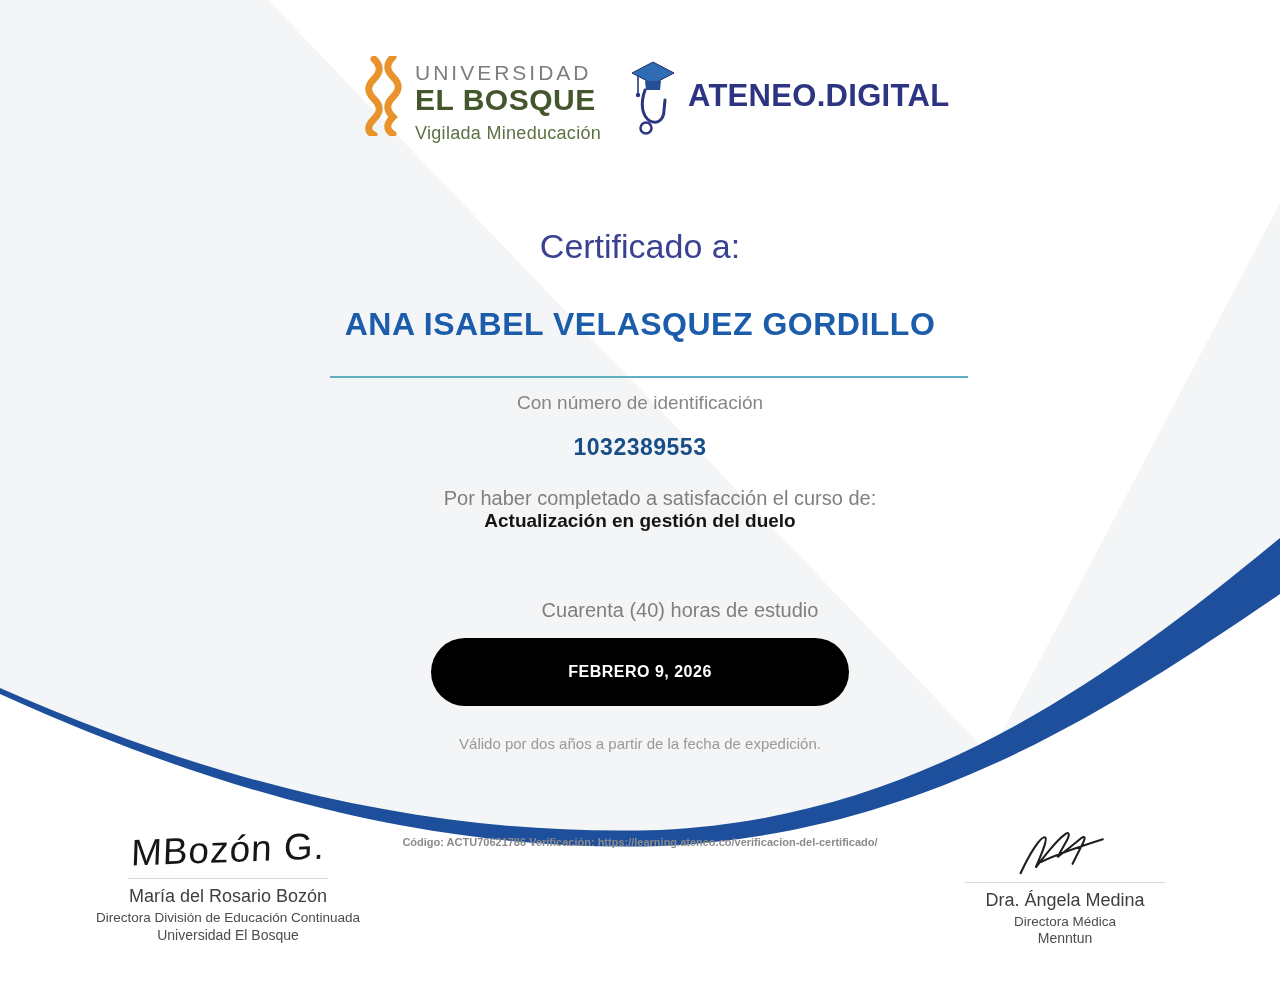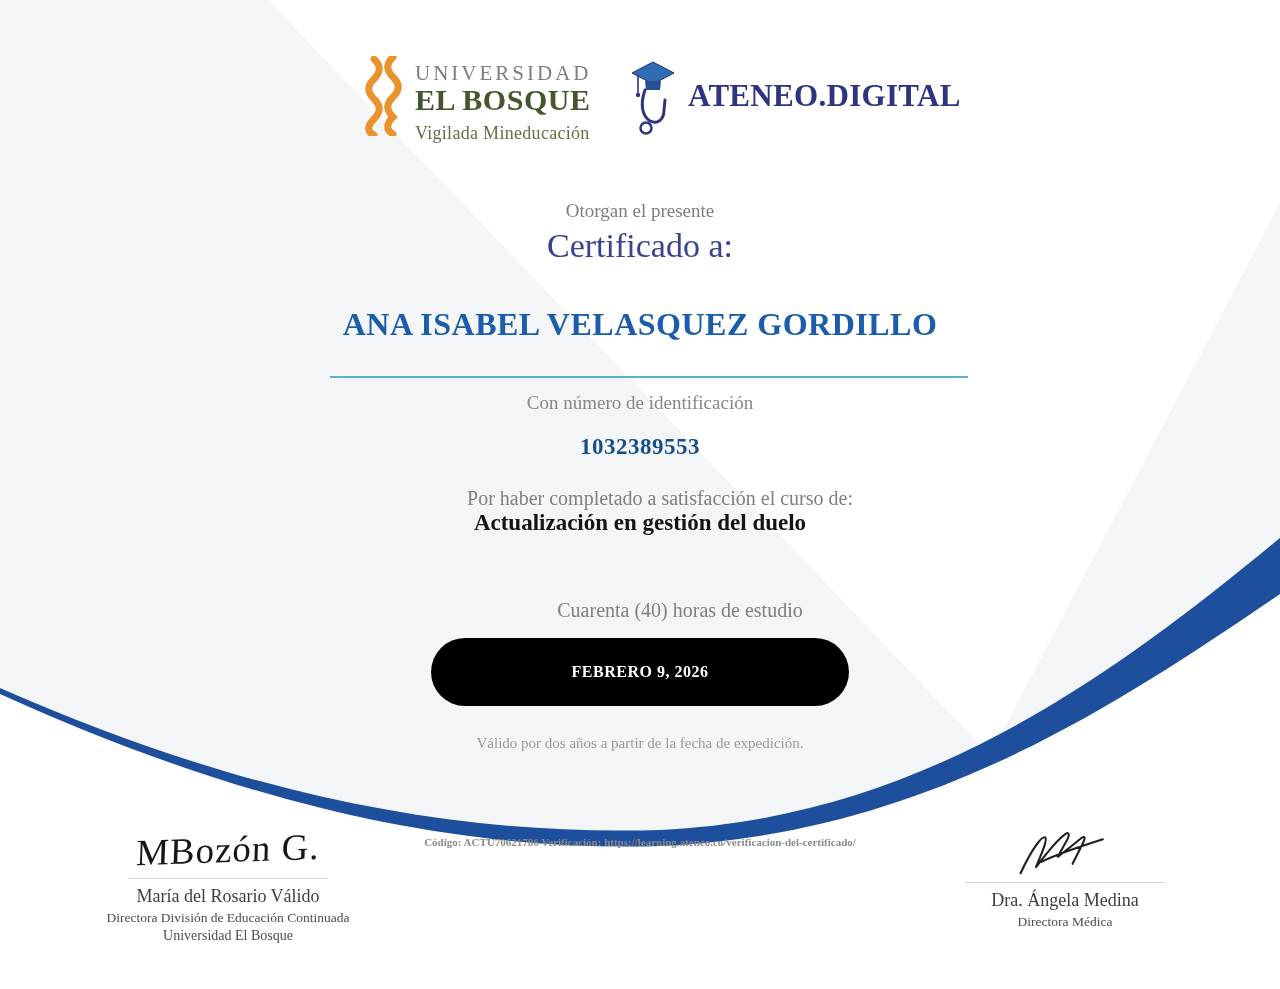--- a/index.html
+++ b/index.html
@@ -1,38 +1,38 @@
 <!DOCTYPE html>
 <html><head>
 <meta charset="utf-8">
 <style>
   html,body{margin:0;padding:0;background:#fff;}
   .page{position:relative;width:1280px;height:989px;overflow:hidden;background:#ffffff;
-        font-family:Liberation Serif, serif;-webkit-font-smoothing:antialiased;}
+        font-family:Liberation Sans, sans-serif;-webkit-font-smoothing:antialiased;}
   .bg{position:absolute;inset:0;pointer-events:none;}
 
   
   .logo-elbosque{position:absolute;left:362px;top:56px;display:flex;gap:9px;}
   .elb-text{display:flex;flex-direction:column;}
   .elb-line1{font-size:21px;color:#7d7d7d;letter-spacing:3px;font-weight:500;line-height:1.05;margin-top:6px;}
   .elb-line2{font-size:30px;color:#44572c;font-weight:700;letter-spacing:.5px;line-height:1.08;}
   .elb-tagline{font-size:18px;color:#5e7145;margin-top:7px;letter-spacing:.3px;}
   .logo-ateneo{position:absolute;left:630px;top:60px;display:flex;gap:12px;align-items:flex-start;}
   .ateneo-name{font-size:31px;font-weight:700;color:#2d3583;letter-spacing:.3px;margin-top:18px;}
 
   
   .center{position:absolute;left:0;width:1280px;text-align:center;}
   .intro{top:200px;font-size:19px;color:#7d7d7d;}
   .title{top:227px;font-size:34px;font-weight:500;color:#3a4191;}
   .recipient{top:306px;font-size:32px;font-weight:700;color:#1b5cab;letter-spacing:.5px;}
   .divider{position:absolute;left:330px;top:376px;width:638px;height:2px;background:#5fb0c5;}
   .id-label{top:392px;font-size:19px;color:#868686;}
   .id-number{top:434px;font-size:23px;font-weight:700;color:#174e89;letter-spacing:.5px;}
   .course-label{top:487px;font-size:20px;color:#7f7f7f;padding-left:20px;}
-  .course-name{top:510px;font-size:23px;font-weight:700;color:#141414;}
+  .course-name{top:510px;font-size:19px;font-weight:700;color:#141414;}
   .hours{top:599px;font-size:20px;color:#7f7f7f;margin-left:40px;}
   .date-pill{position:absolute;left:431px;top:638px;width:418px;height:68px;border-radius:34px;
              background:#000000;color:#ffffff;font-size:16px;font-weight:700;letter-spacing:.5px;
              display:flex;align-items:center;justify-content:center;}
   .validity{top:735px;font-size:15px;color:#999999;}
 
   
   .verification{top:836px;font-size:11px;font-weight:700;color:#8b8b8b;}
   .sig{position:absolute;top:826px;width:330px;text-align:center;}
   .sig-left{left:63px;}
@@ -73,44 +73,44 @@
       <line x1="8" y1="14" x2="8" y2="33" stroke="#2d3583" stroke-width="1.6"></line>
       <circle cx="8" cy="35" r="2.2" fill="#2d3583"></circle>
       <polygon points="23,2 44,13 23,24 2,13" fill="#2f6cb3" stroke="#20306e" stroke-width="1"></polygon>
       <path d="M15,21 L31,21 L30,30 L16,30 Z" fill="#274e96"></path>
       <path d="M15,30 C10,44 12,56 20,61 C28,65 34,59 34,50 L35,40" stroke="#2d3583" stroke-width="3" fill="none" stroke-linecap="round"></path>
       <circle cx="16" cy="68" r="5.5" stroke="#2d3583" stroke-width="2.5" fill="none"></circle>
     </svg>
     <span class="ateneo-name">ATENEO.DIGITAL</span>
   </div>
 
-  <div class="center intro">Otorgan el presente</div>
   <div class="center title">Certificado a:</div>
   <div class="center recipient">ANA ISABEL VELASQUEZ GORDILLO</div>
   <div class="divider"></div>
   <div class="center id-label">Con número de identificación</div>
   <div class="center id-number">1032389553</div>
   <div class="center course-label">Por haber completado a satisfacción el curso de:</div>
   <div class="center course-name">Actualización en gestión del duelo</div>
   <div class="center hours">Cuarenta (40) horas de estudio</div>
   <div class="date-pill">FEBRERO 9, 2026</div>
   <div class="center validity">Válido por dos años a partir de la fecha de expedición.</div>
 
   <div class="center verification">Código: ACTU70621786 Verificación: https://learning.ateneo.co/verificacion-del-certificado/</div>
 
   <div class="sig sig-left">
     <span class="sig-script">MBozón G.</span>
     <div class="sig-line"></div>
-    <div class="sig-name">María del Rosario Válido</div>
+    <div class="sig-name">María del Rosario Bozón</div>
     <div class="sig-role">Directora División de Educación Continuada</div>
     <div class="sig-org">Universidad El Bosque</div>
   </div>
 
   <div class="sig sig-right">
     <svg class="sig-scribble" width="110" height="52" viewBox="0 0 110 55">
       <path d="M8,50 C18,28 30,10 34,12 C37,14 30,30 24,44 C36,28 50,12 56,8 C60,6 60,10 56,17 L47,33 C56,26 66,18 72,13 C76,10 77,12 74,18 L63,40 M30,38 C45,30 70,22 95,14" stroke="#1f1f1f" stroke-width="2.2" fill="none" stroke-linecap="round"></path>
     </svg>
     <div class="sig-line"></div>
     <div class="sig-name">Dra. Ángela Medina</div>
     <div class="sig-role">Directora Médica</div>
+    <div class="sig-org">Menntun</div>
   </div>
 
 </div>
 
 </body></html>

